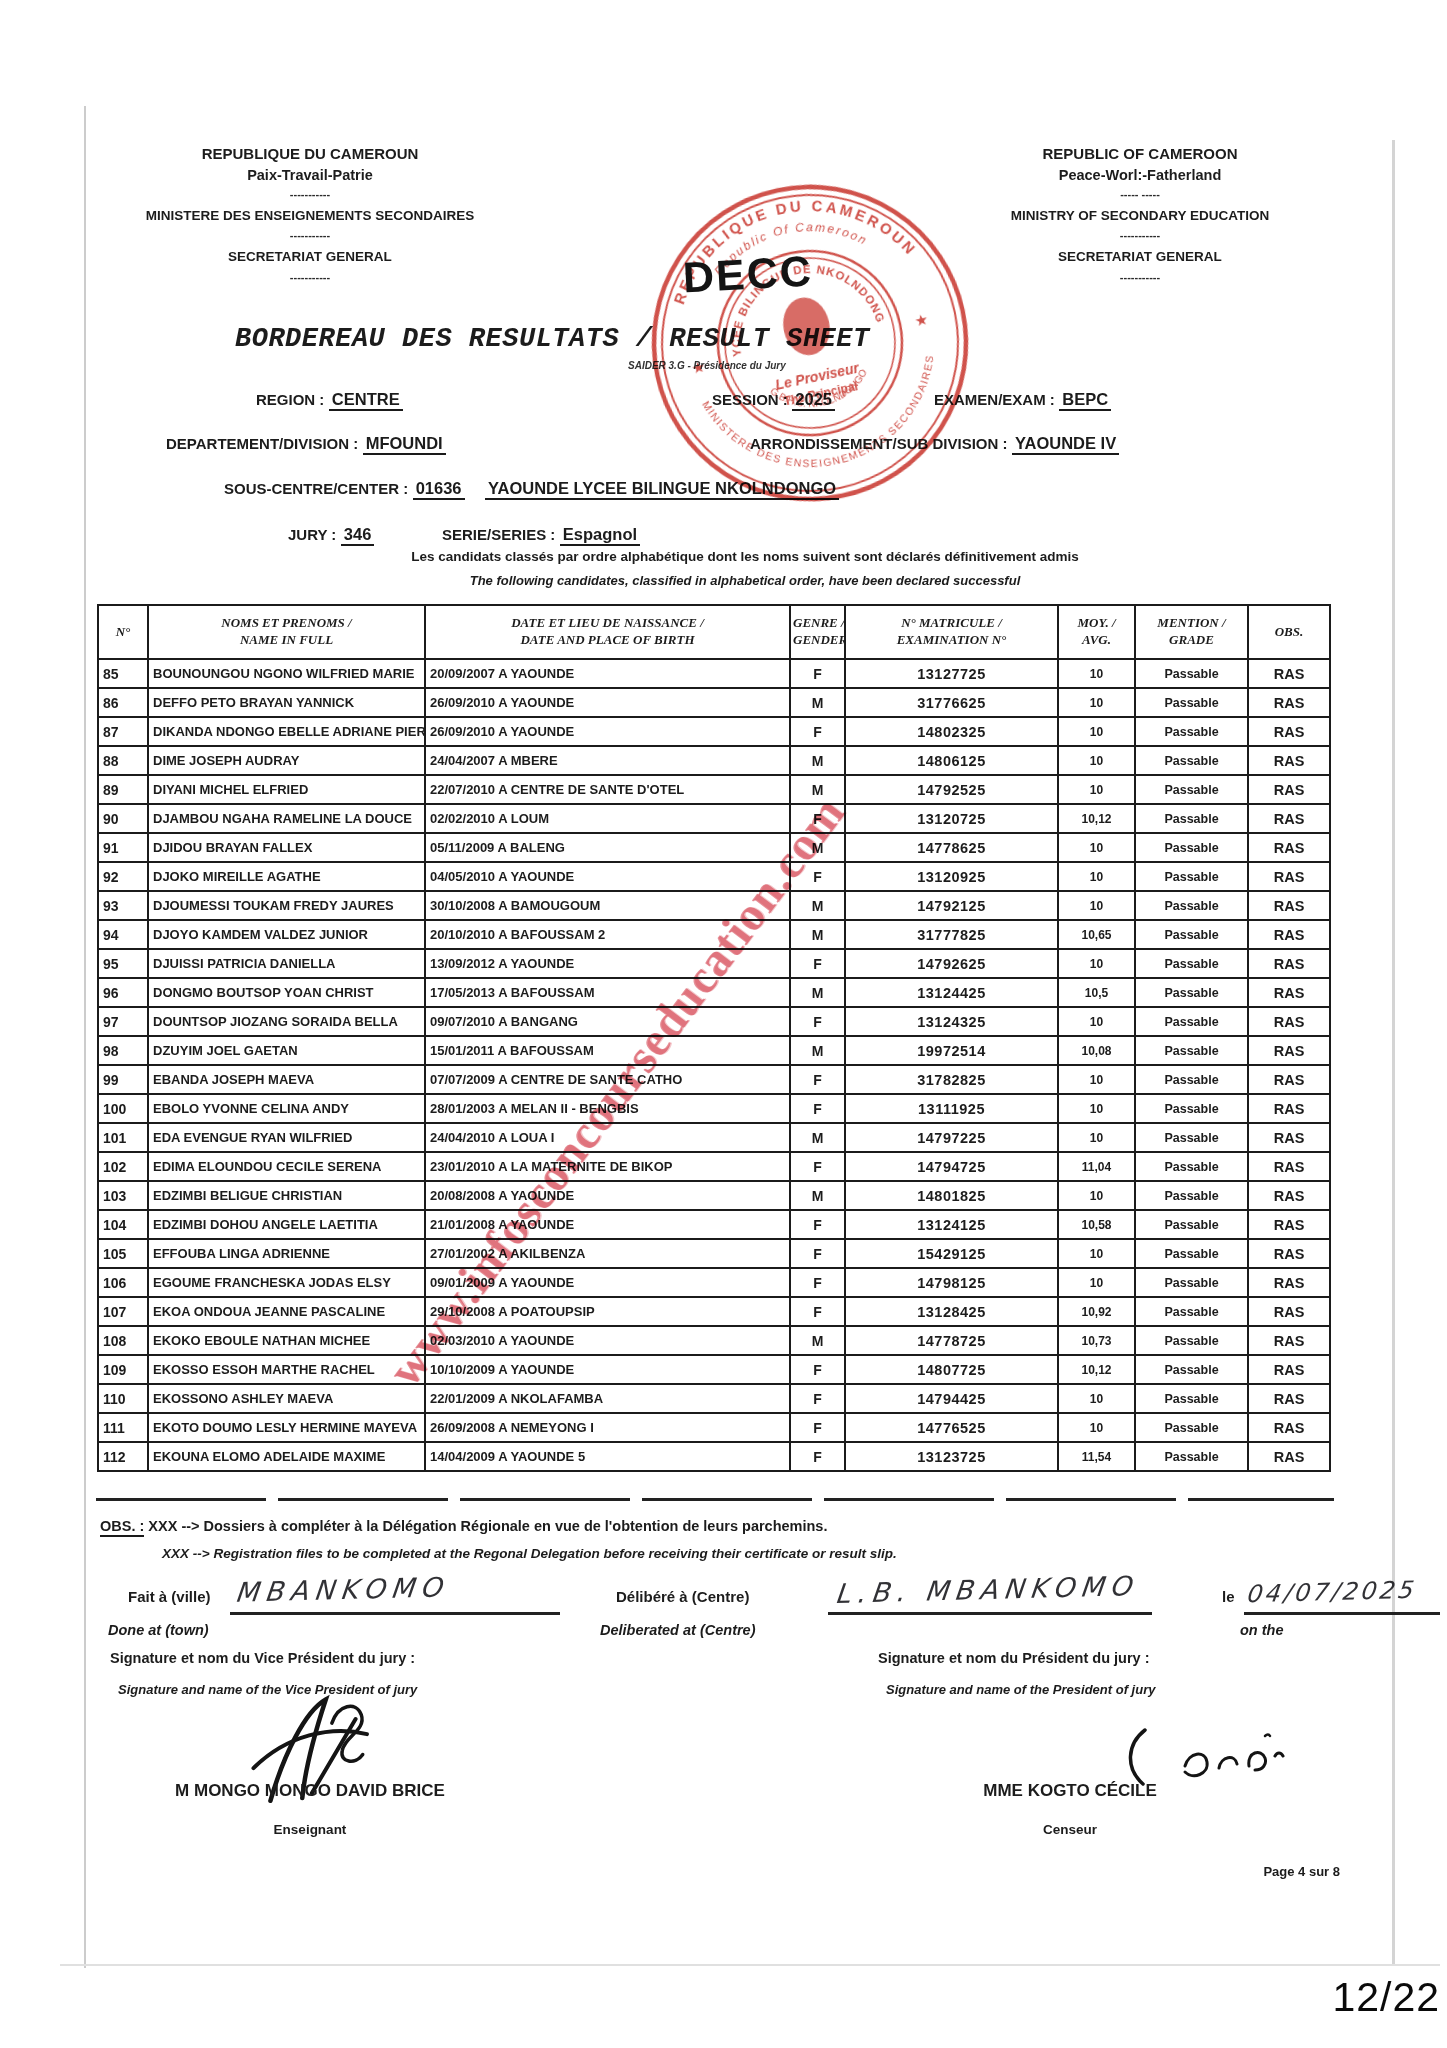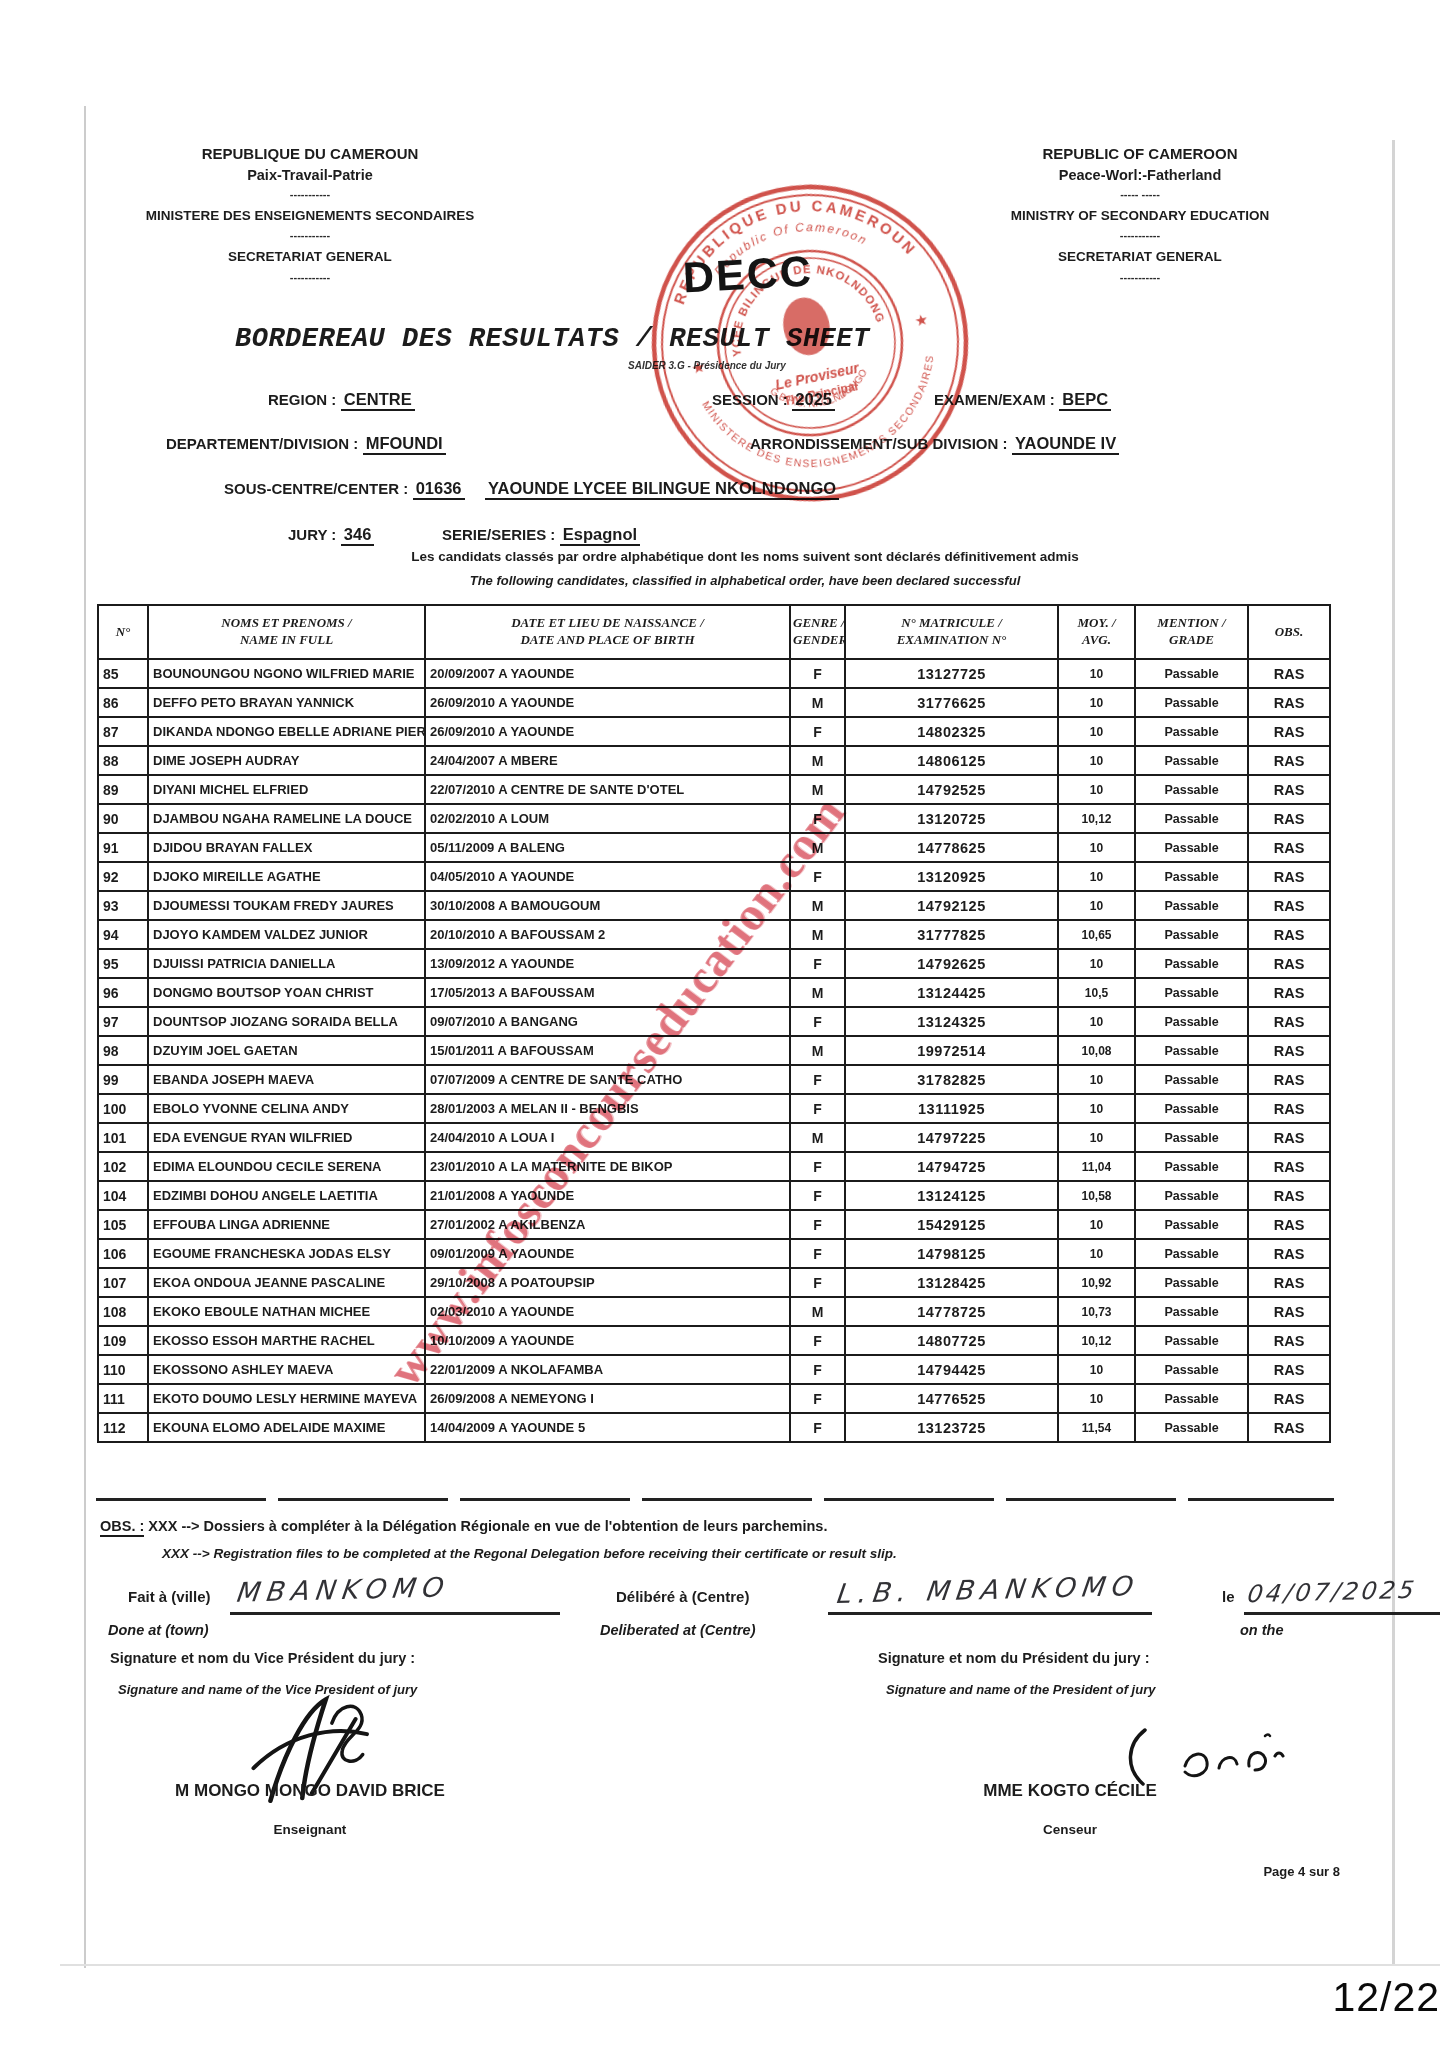--- a/index.html
+++ b/index.html
@@ -143,21 +143,21 @@
   <text x="272" y="171" font-size="15">★</text>
   <ellipse cx="165" cy="148" rx="23" ry="29" fill="#c4261d" opacity="0.85"></ellipse>
   <text x="165" y="204" text-anchor="middle" font-size="14" font-weight="bold" font-style="italic">Le Proviseur</text>
   <text x="165" y="221" text-anchor="middle" font-size="12" font-weight="bold">The Principal</text>
 </svg>
 
 <div class="abs decc" style="left:683px;top:250px;">DECC</div>
 <div class="abs title-main" style="left:235px;top:324px;">BORDEREAU DES RESULTATS / RESULT SHEET</div>
 <div class="abs title-sub" style="left:628px;top:360px;">SAIDER 3.G - Présidence du Jury</div>
 
-<div class="abs metric" style="left:256px;top:390px;margin-left:12px;">
+<div class="abs metric" style="left:256px;top:390px;">
   <span class="mlabel">REGION :</span>
   <span class="mvalue">CENTRE</span>
 </div>
 <div class="abs metric" style="left:712px;top:390px;">
   <span class="mlabel">SESSION :</span>
   <span class="mvalue">2025</span>
 </div>
 <div class="abs metric" style="left:934px;top:390px;">
   <span class="mlabel">EXAMEN/EXAM :</span>
   <span class="mvalue">BEPC</span>
@@ -407,20 +407,30 @@
         <td class="c-num">102</td>
         <td class="c-name">EDIMA ELOUNDOU CECILE SERENA</td>
         <td class="c-birth">23/01/2010 A LA MATERNITE DE BIKOP</td>
         <td class="c-gender">F</td>
         <td class="c-matricule">14794725</td>
         <td class="c-avg">11,04</td>
         <td class="c-grade">Passable</td>
         <td class="c-obs">RAS</td>
       </tr>
       <tr>
+        <td class="c-num">103</td>
+        <td class="c-name">EDZIMBI BELIGUE CHRISTIAN</td>
+        <td class="c-birth">20/08/2008 A YAOUNDE</td>
+        <td class="c-gender">M</td>
+        <td class="c-matricule">14801825</td>
+        <td class="c-avg">10</td>
+        <td class="c-grade">Passable</td>
+        <td class="c-obs">RAS</td>
+      </tr>
+      <tr>
         <td class="c-num">104</td>
         <td class="c-name">EDZIMBI DOHOU ANGELE LAETITIA</td>
         <td class="c-birth">21/01/2008 A YAOUNDE</td>
         <td class="c-gender">F</td>
         <td class="c-matricule">13124125</td>
         <td class="c-avg">10,58</td>
         <td class="c-grade">Passable</td>
         <td class="c-obs">RAS</td>
       </tr>
       <tr>

